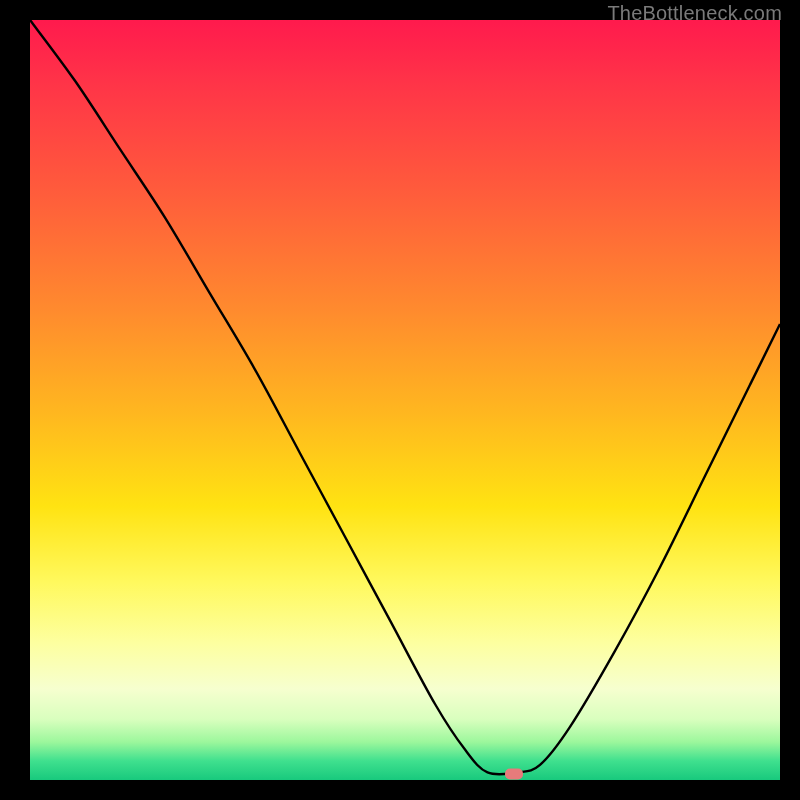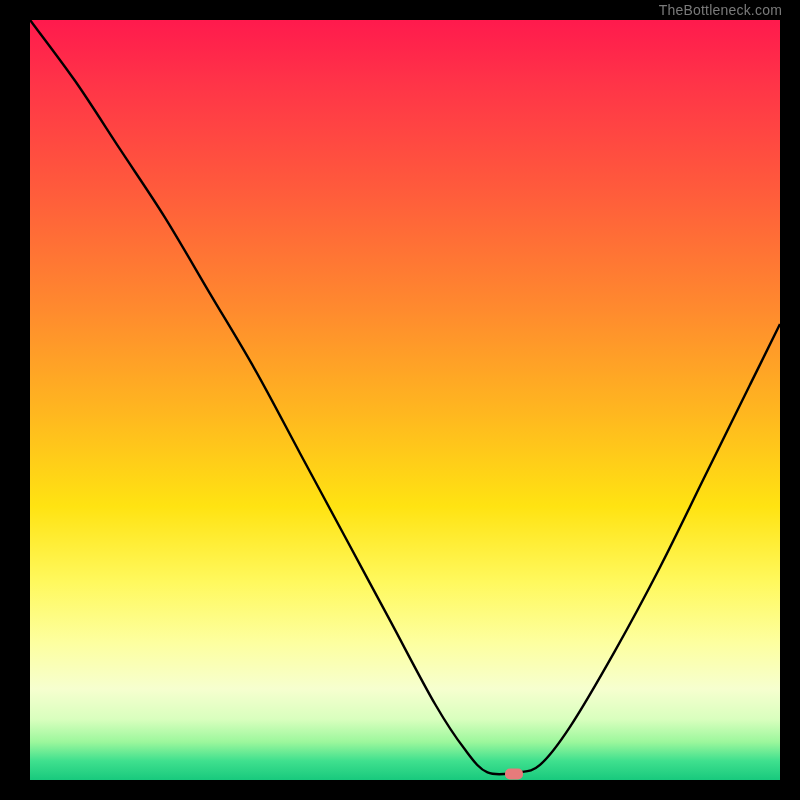--- a/index.html
+++ b/index.html
@@ -40,21 +40,21 @@
       #9cf79c 95%,
       #3fe08e 97.5%,
       #18c97d 100%
     );
   }
   .watermark {
     position: absolute;
     top: 2px;
     right: 18px;
     color: #7a7a7a;
-    font-size: 14px;
+    font-size: 20px;
     font-weight: 500;
     letter-spacing: 0.2px;
     user-select: none;
     text-align: right;
   }
   .marker {
     position: absolute;
     width: 18px;
     height: 11px;
     background: #e77b7b;

